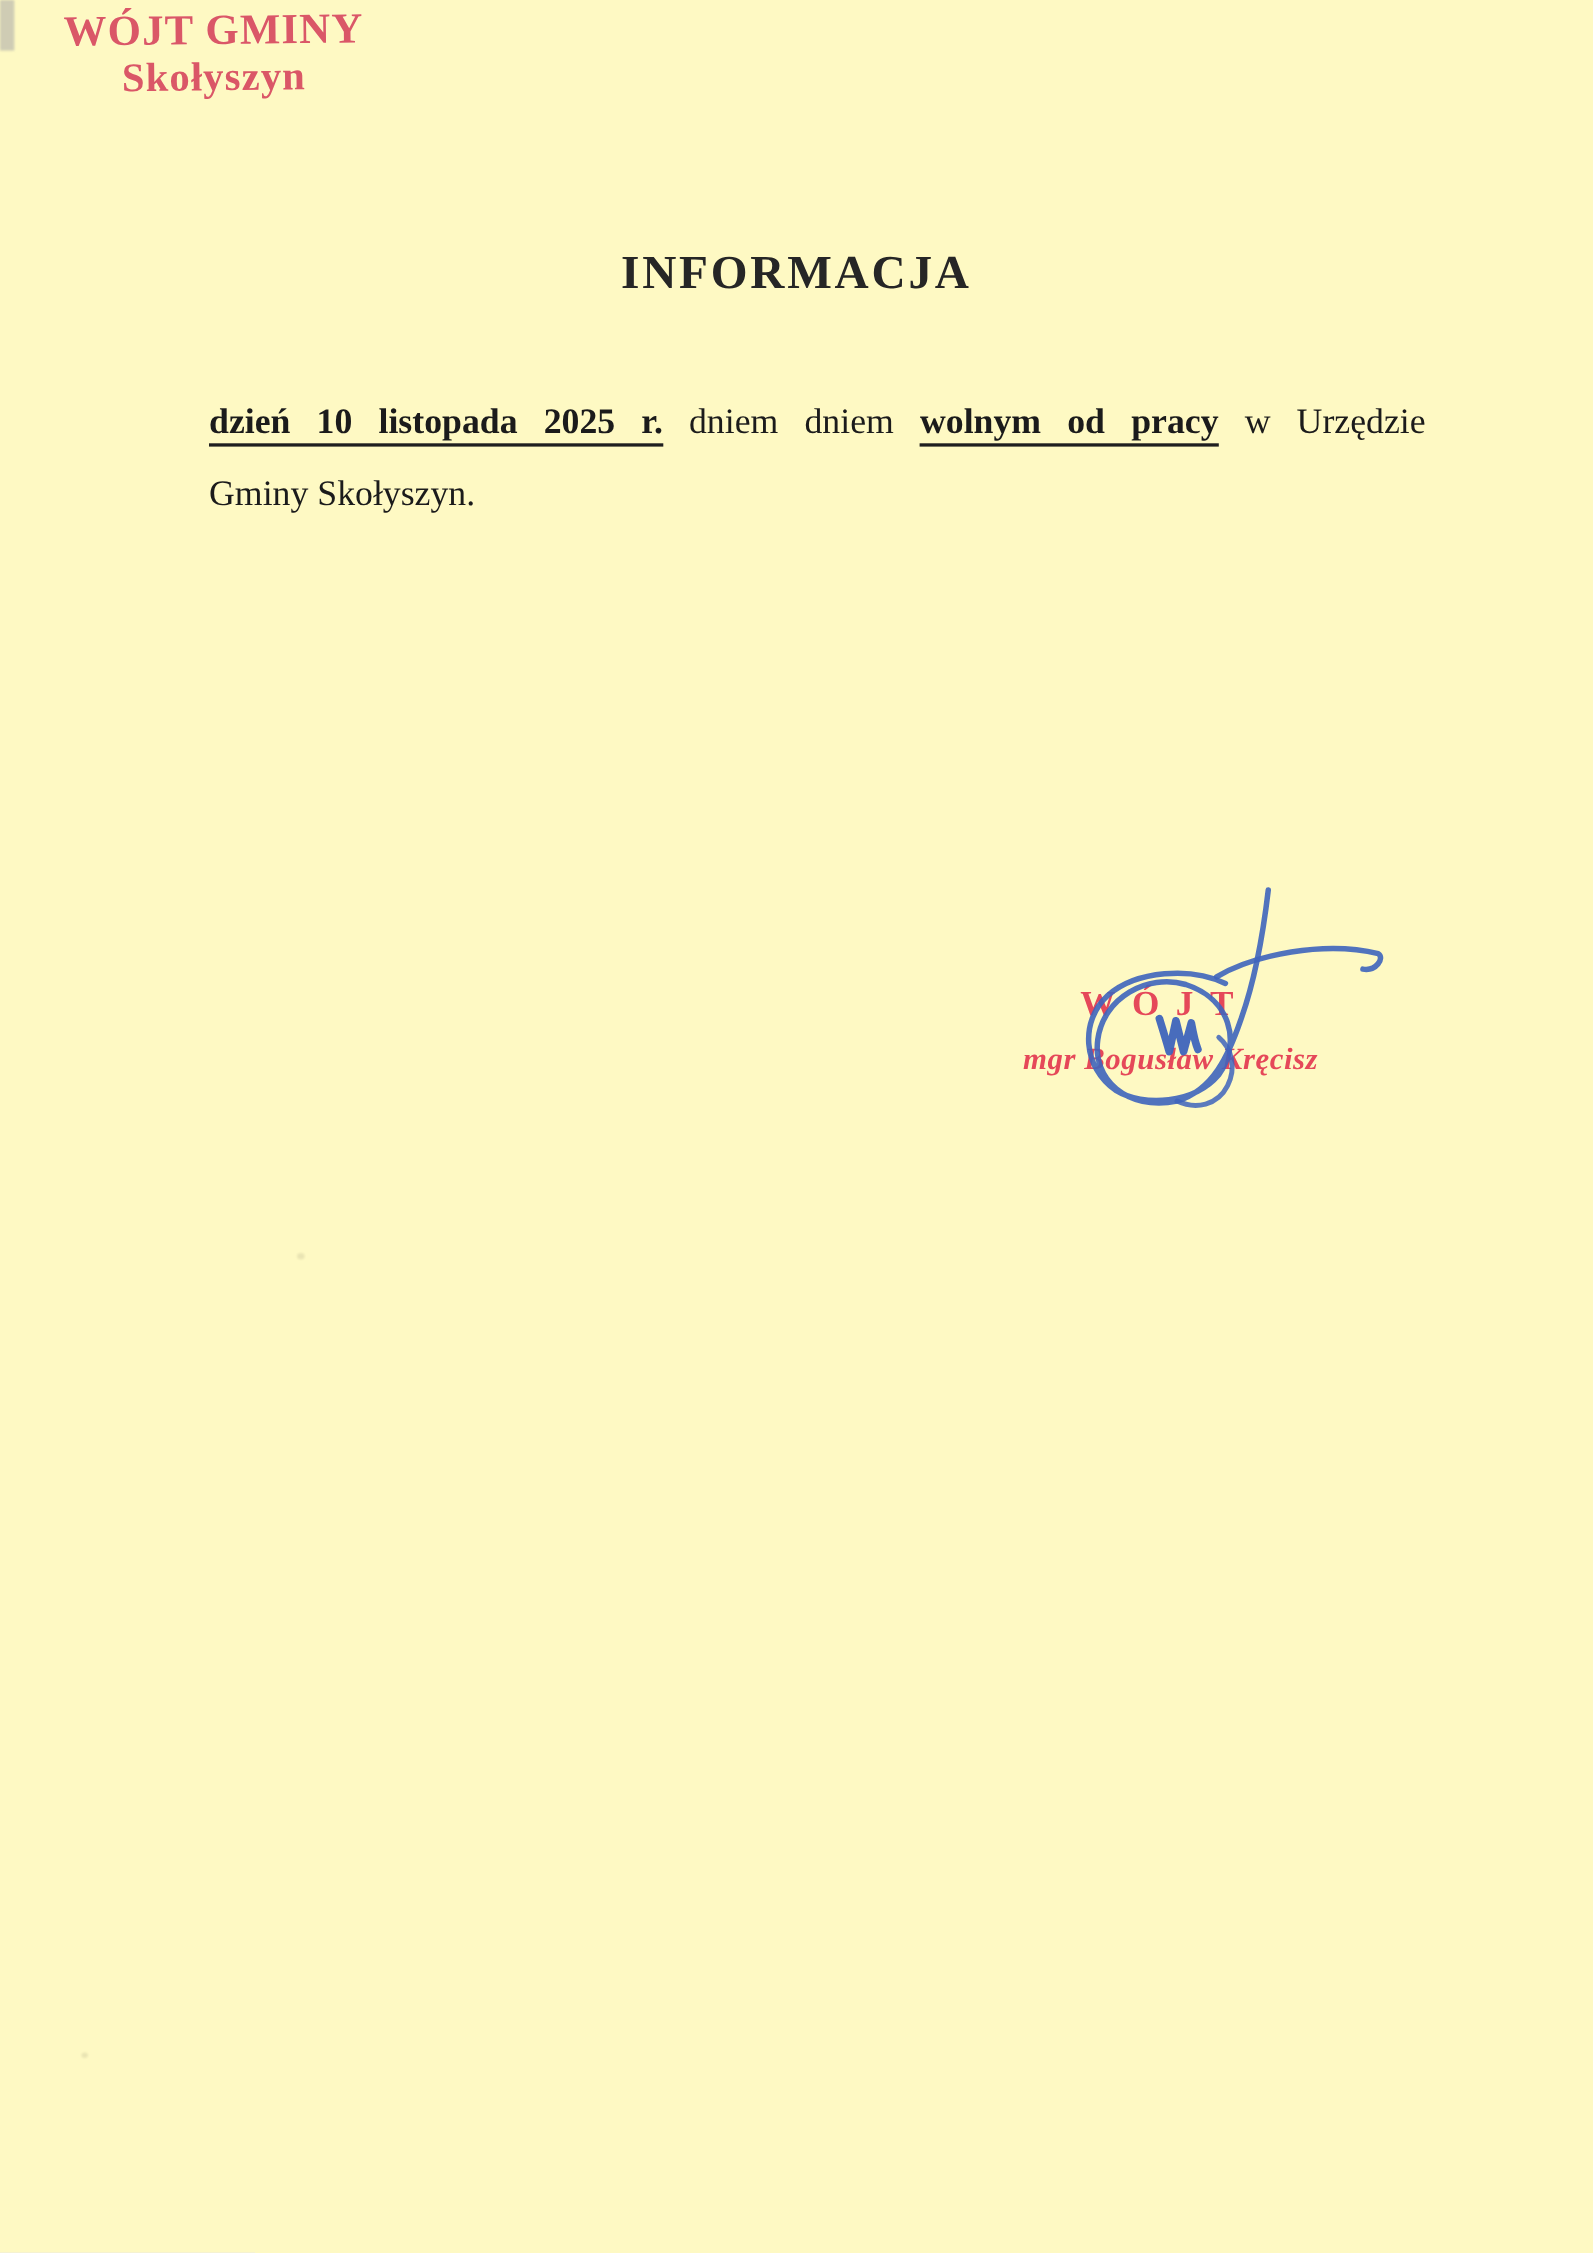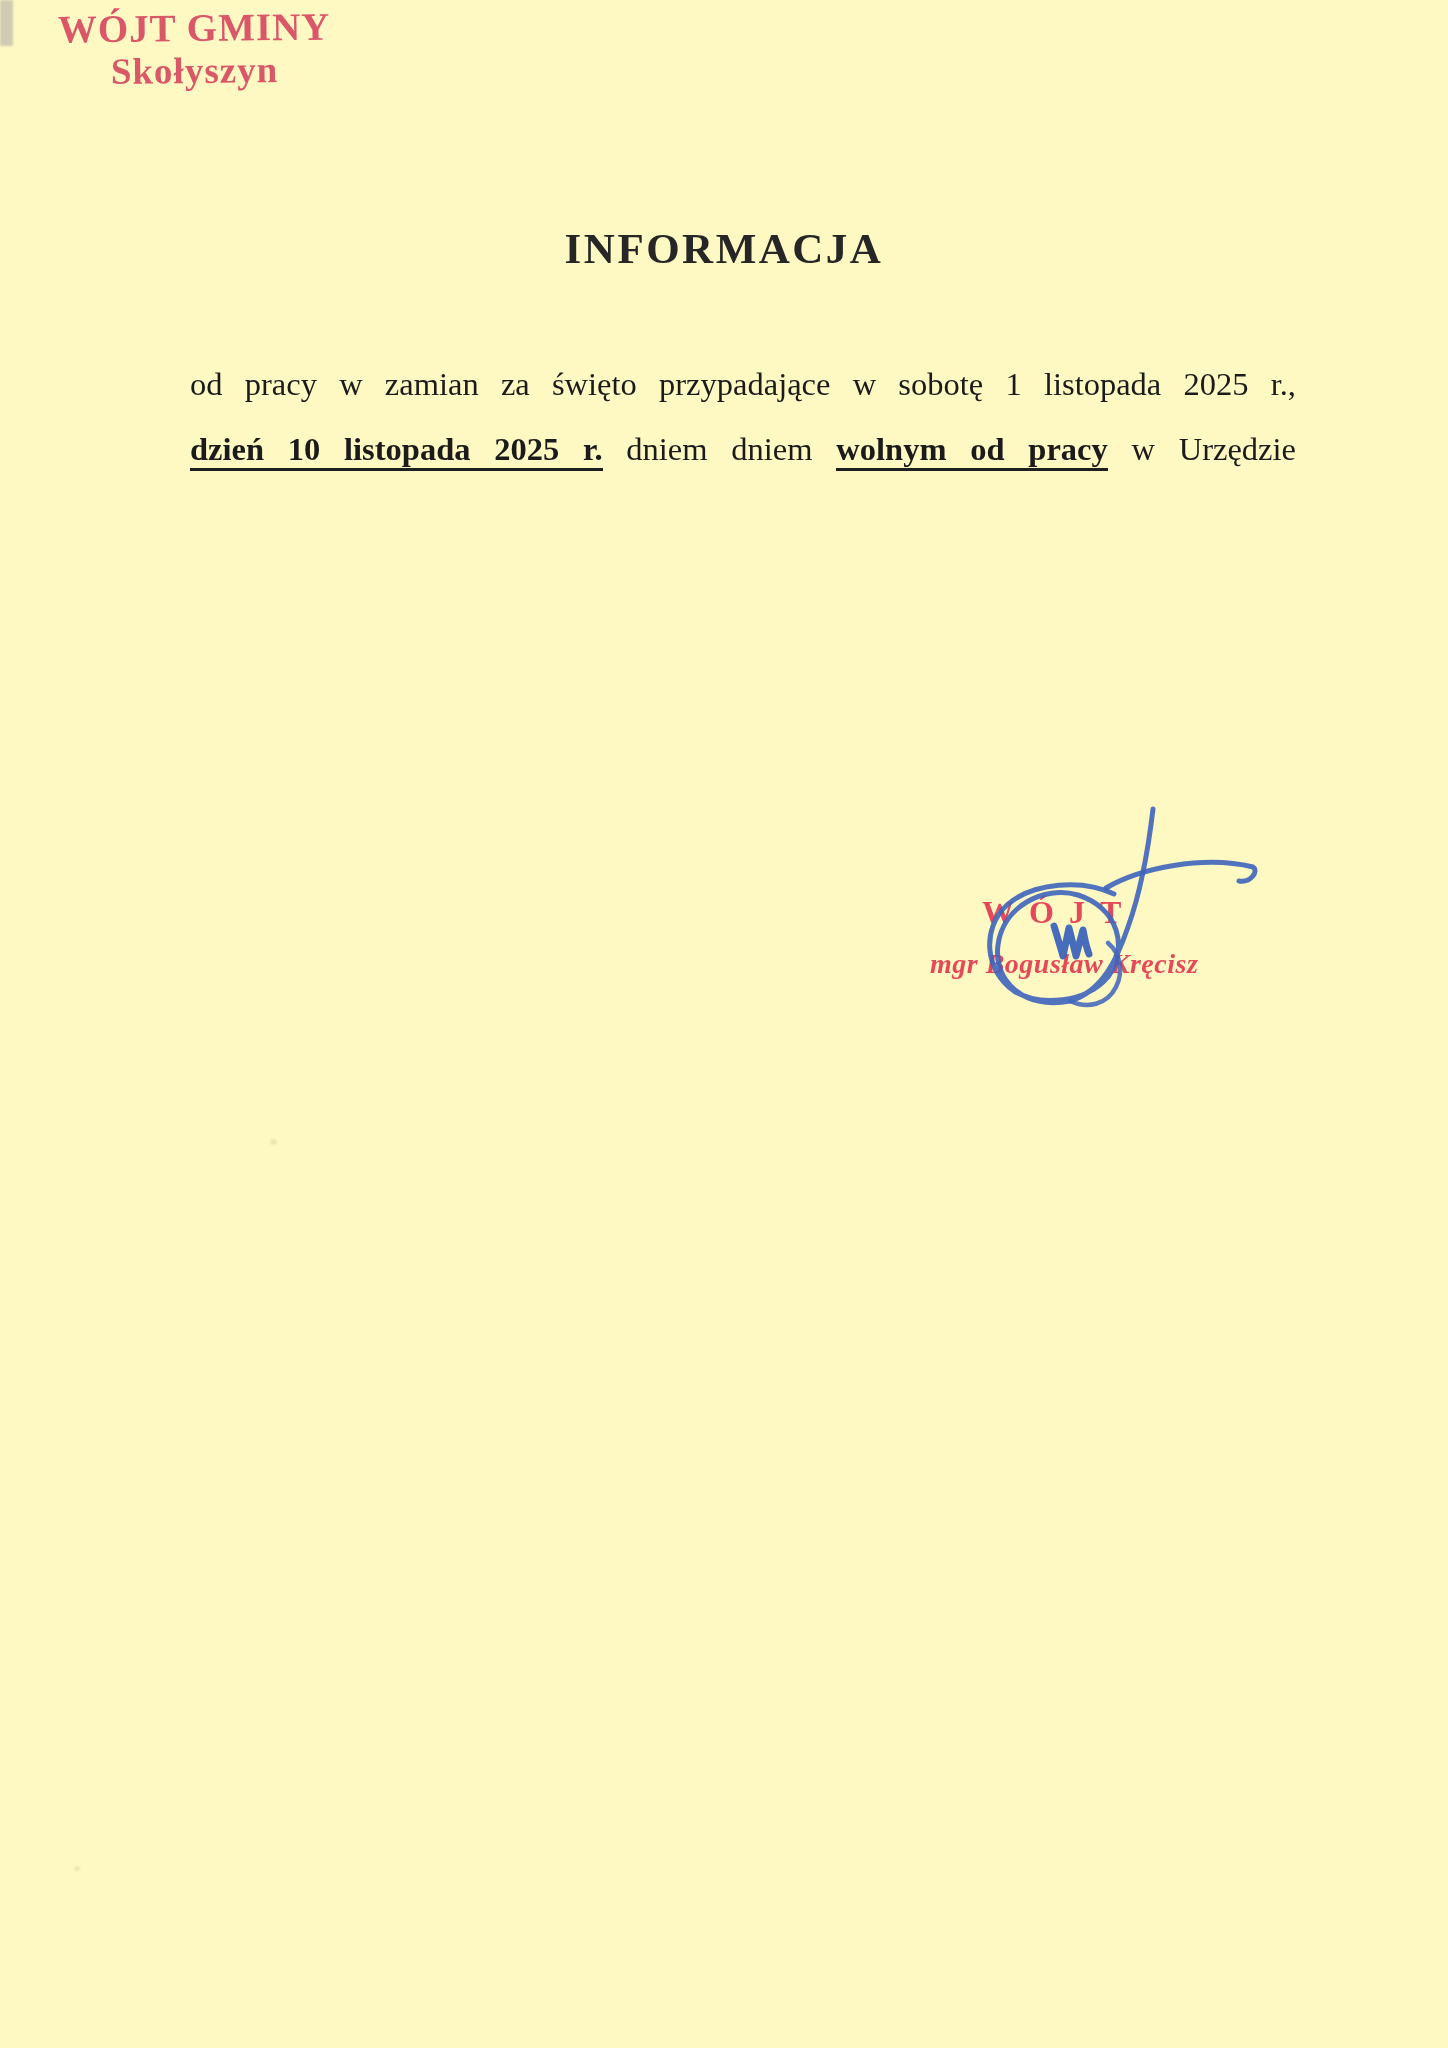--- a/index.html
+++ b/index.html
@@ -79,22 +79,22 @@
   <div class="header-stamp" style="color: rgb(216, 74, 96);">
     <div class="l1">WÓJT GMINY</div>
     <div class="l2">Skołyszyn</div>
   </div>
 
   <div class="title-row">
     <span class="doc-title">INFORMACJA</span>
   </div>
 
   <div class="body-text" style="color: rgb(27, 27, 27);">
-      <div class="line justify"><span>od pracy w zamian za święto przypadające w sobotę 1 listopada 2025 r.,</span></div>
       <div class="line justify"><span class="b u">dzień 10 listopada 2025 r.</span><span> dniem dniem </span><span class="b u">wolnym od pracy</span><span> w Urzędzie</span></div>
+      <div class="line"><span>Gminy Skołyszyn.</span></div>
     </div>
 
   <div class="signature">
     <div class="sig-stamp-title" style="color: rgb(228, 59, 81);">WÓJT</div>
     <div class="sig-stamp-name" style="color: rgb(228, 59, 81);">mgr Bogusław Kręcisz</div>
     <svg class="sig-ink" viewBox="0 0 372 238" xmlns="http://www.w3.org/2000/svg" fill="none" stroke-linecap="round" stroke-linejoin="round" style="color: rgb(62, 100, 188);">
 
       <path stroke="currentColor" stroke-width="5" opacity="0.9" d="M 251 14
            C 247 48, 239 96, 226 132
            C 215 164, 201 196, 168 206

